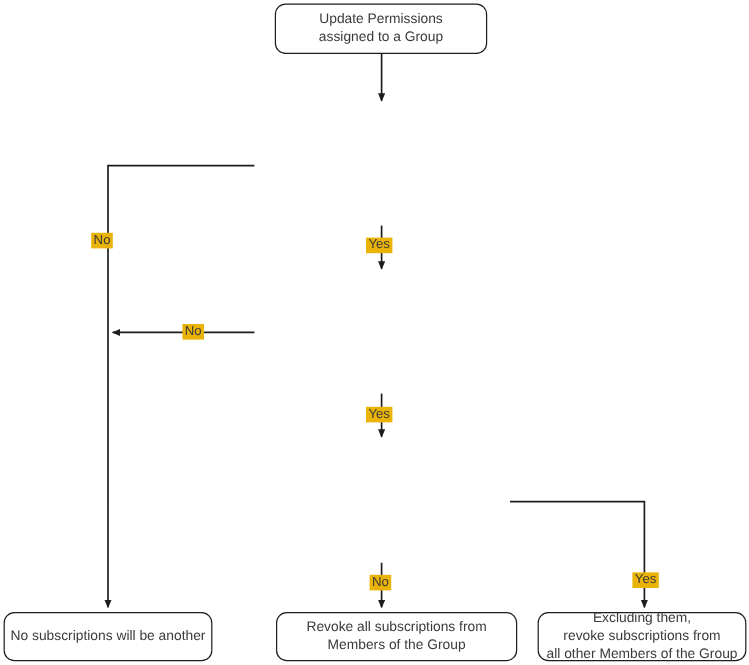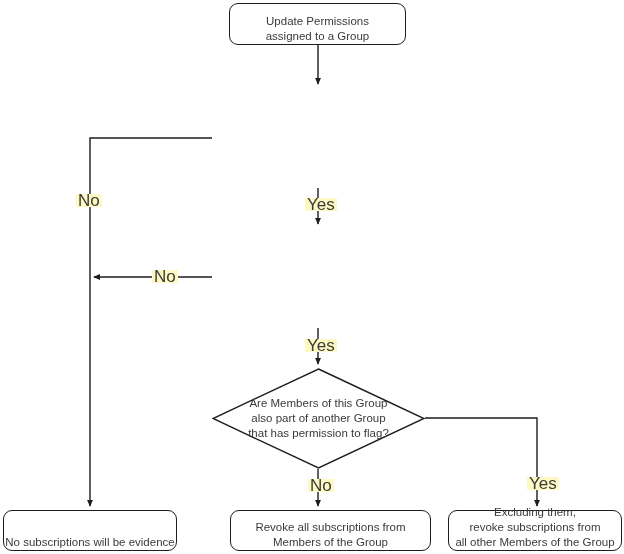--- a/index.html
+++ b/index.html
@@ -24,21 +24,21 @@
     position: absolute;
     left: 0;
     top: 0;
     width: 624px;
     height: 554px;
   }
   .node {
     position: absolute;
     box-sizing: border-box;
     display: flex;
-    align-items: flex-end;
+    align-items: center;
     justify-content: center;
     text-align: center;
     font-size: 11.5px;
     line-height: 15px;
     color: #3a3a3a;
     white-space: pre-line;
   }
   .terminal {
     border: 1.4px solid #1d1d1d;
     border-radius: 9px;
@@ -63,24 +63,24 @@
     justify-content: center;
     text-align: center;
     font-size: 11.5px;
     line-height: 15px;
     color: #3a3a3a;
     white-space: pre-line;
     pointer-events: none;
   }
   .edge-label {
     position: absolute;
-    font-size: 17px;
+    font-size: 11px;
     line-height: 13px;
     color: #3a3a3a;
-    background: #fef9c3;
+    background: #eab308;
     padding: 0 2px;
     white-space: nowrap;
   }
 </style>
 </head>
 <body>
 
 <div id="flowchart-root">
 
   <svg id="edges-layer" width="624" height="554" viewBox="0 0 624 554">
@@ -105,31 +105,23 @@
     <path d="M425,418 L537,418 L537,506" stroke="#1d1d1d" stroke-width="1.4" fill="none" marker-end="url(#arrowhead)"></path>
   </svg>
 
   <div class="node terminal" style="left:229px; top:3px; width:177px; height:42px;">
     <span>Update Permissions
 assigned to a Group</span>
   </div>
 
 
 
-  <div class="decision-wrap" style="left:212px; top:368px; width:213px; height:101px;">
-    <svg width="213" height="101" viewBox="0 0 213 101">
-      <polygon points="106.5,1 212,50.5 106.5,100 1,50.5" fill="#ffffff" stroke="#1d1d1d" stroke-width="1.4"></polygon>
-    </svg>
-    <div class="decision-label">Are Members of this Group
-also part of another Group
-that has permission to flag?</div>
-  </div>
 
   <div class="node terminal" style="left:3px; top:510px; width:174px; height:41px;">
-    <span>No subscriptions will be evidence</span>
+    <span>No subscriptions will be another</span>
   </div>
 
   <div class="node terminal" style="left:230px; top:510px; width:201px; height:41px;">
     <span>Revoke all subscriptions from
 Members of the Group</span>
   </div>
 
   <div class="node terminal" style="left:448px; top:510px; width:174px; height:41px;">
     <span>Excluding them,
 revoke subscriptions from

